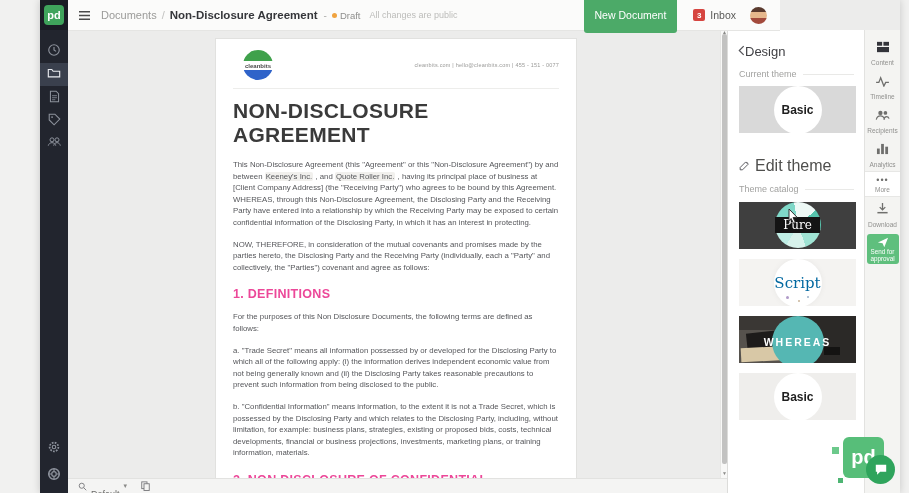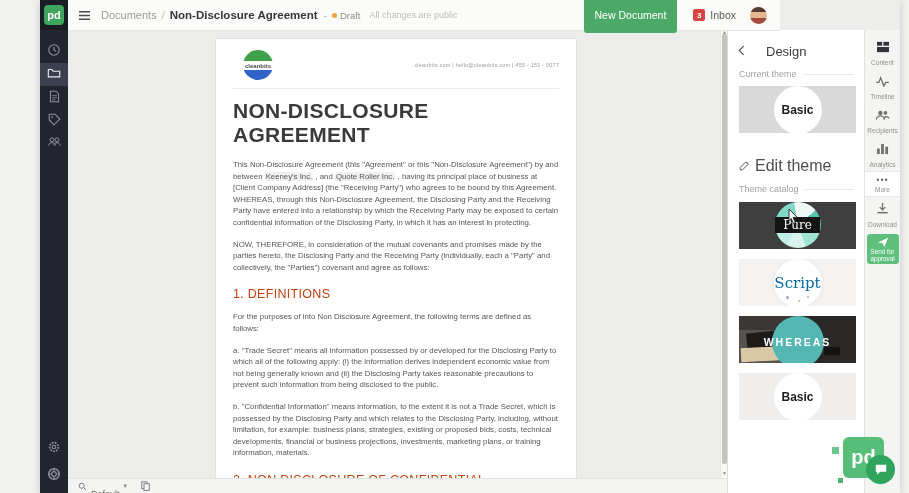--- a/index.html
+++ b/index.html
@@ -47,39 +47,39 @@
              background:linear-gradient(180deg,#3fa14b 0 40%,#ffffff 40% 60%,#2f63c9 60% 100%);}
   .cb-band{position:absolute;left:-5px;top:11px;width:40px;height:9px;background:#fff;border-radius:4px;
            font-size:6px;font-weight:bold;color:#4a4a4a;display:flex;align-items:center;justify-content:center;}
   .doc-contact{font-size:5.5px;color:#9a9a98;letter-spacing:.2px;}
   .doc-divider{height:1px;background:#ededeb;margin-top:3px;}
   .doc-h1{margin:10px 0 0;font-size:21px;font-weight:600;color:#3a3a3a;letter-spacing:.3px;
           font-family:"Liberation Sans",sans-serif;}
   .doc p{margin:10px 0 0;font-size:7.8px;line-height:11.6px;color:#55565a;}
   .doc p.intro{margin-top:12px;}
   .token{background:#f1f0ed;border-radius:2px;padding:0 1px;}
-  .doc-h2{margin:14px 0 0;font-size:12.5px;font-weight:normal;color:#c2410c;letter-spacing:.3px;}
+  .doc-h2{margin:14px 0 0;font-size:12.5px;font-weight:bold;color:#ec4899;letter-spacing:.3px;}
 
   
   .vscroll{position:absolute;left:652px;top:0;width:7px;height:448px;background:#f8f8f7;border-left:1px solid #e6e6e4;}
   .vthumb{position:absolute;left:1px;top:4px;width:5px;height:430px;background:#c2c2c1;border-radius:2px;}
   .varrow{position:absolute;left:0;width:7px;font-size:5px;color:#8a8a88;text-align:center;line-height:5px;}
 
   
   .statusbar{position:absolute;left:0;bottom:0;width:659px;height:15px;background:#f4f4f3;
              border-top:1px solid #e2e2e0;display:flex;align-items:center;padding-left:10px;box-sizing:border-box;}
   .statusbar .zoom-label{font-size:9px;color:#6b6b69;margin-left:4px;margin-top:16px;}
   .statusbar .caret{font-size:7px;color:#8a8a88;margin-left:4px;}
   .sb-icon{color:#77777a;display:flex;}
   .sb-icon.pages{margin-left:14px;}
 
   
   .design{position:absolute;left:687px;top:30px;width:137px;height:463px;background:#fff;
           border-left:1px solid #dcdcda;box-sizing:border-box;}
-  .design-header{display:flex;align-items:center;gap:21px;padding:12px 0 0 10px;color:#3f3f43;}
+  .design-header{display:flex;align-items:center;gap:0;padding:12px 0 0 10px;color:#3f3f43;}
   .design-title{font-size:13px;color:#3f3f43;}
   .lbl-row{display:flex;align-items:center;margin:9px 10px 0 11px;}
   .lbl{font-size:9px;color:#a2a2a0;white-space:nowrap;}
   .lbl-line{flex:1;height:1px;background:#e9e9e7;margin-left:6px;}
   .card{position:relative;width:117px;height:47px;margin:7px 0 0 11px;display:flex;
         align-items:flex-start;justify-content:center;overflow:hidden;}
   .circle{border-radius:50%;display:flex;align-items:center;justify-content:center;}
   .card.basic1{background:#d9d9d9;}
   .card.basic2{background:#efeeec;margin-top:10px;}
   .basic-circle{width:48px;height:48px;background:#fff;}
@@ -227,21 +227,21 @@
             <div class="cb-circle"></div>
             <div class="cb-band">cleanbits</div>
           </div>
           <div class="doc-contact">cleanbits.com  |  hello@cleanbits.com  |  455 - 151 - 0077</div>
         </div>
         <div class="doc-divider"></div>
         <h1 class="doc-h1">NON-DISCLOSURE AGREEMENT</h1>
         <p class="intro"><span>This Non-Disclosure Agreement (this "Agreement" or this "Non-Disclosure Agreement") by and between </span><span class="token">Keeney's Inc.</span><span> , and </span><span class="token">Quote Roller Inc.</span><span> , having its principal place of business at [Client Company Address] (the "Receiving Party") who agrees to be bound by this Agreement. WHEREAS, through this Non-Disclosure Agreement, the Disclosing Party and the Receiving Party have entered into a relationship by which the Receiving Party may be exposed to certain confidential information of the Disclosing Party, in which it has an interest in protecting.</span></p>
         <p>NOW, THEREFORE, in consideration of the mutual covenants and promises made by the parties hereto, the Disclosing Party and the Receiving Party (individually, each a "Party" and collectively, the "Parties") covenant and agree as follows:</p>
         <h2 class="doc-h2">1. DEFINITIONS</h2>
-        <p>For the purposes of into Non Disclosure Agreement, the following terms are defined as follows:</p>
+        <p>For the purposes of this Non Disclosure Documents, the following terms are defined as follows:</p>
         <p>a. "Trade Secret" means all information possessed by or developed for the Disclosing Party to which all of the following apply: (i) the information derives independent economic value from not being generally known and (ii) the Disclosing Party takes reasonable precautions to prevent such information from being disclosed to the public.</p>
         <p>b. "Confidential Information" means information, to the extent it is not a Trade Secret, which is possessed by the Disclosing Party and which relates to the Disclosing Party, including, without limitation, for example: business plans, strategies, existing or proposed bids, costs, technical developments, financial or business projections, investments, marketing plans, or training information, materials.</p>
         <h2 class="doc-h2">2. NON DISCLOSURE OF CONFIDENTIAL INFORMATION</h2>
 
       </article>
 
       <div class="vscroll">
         <div class="varrow" style="top:0;">▲</div>
         <div class="vthumb"></div>
         <div class="varrow" style="bottom:2px;">▼</div>

